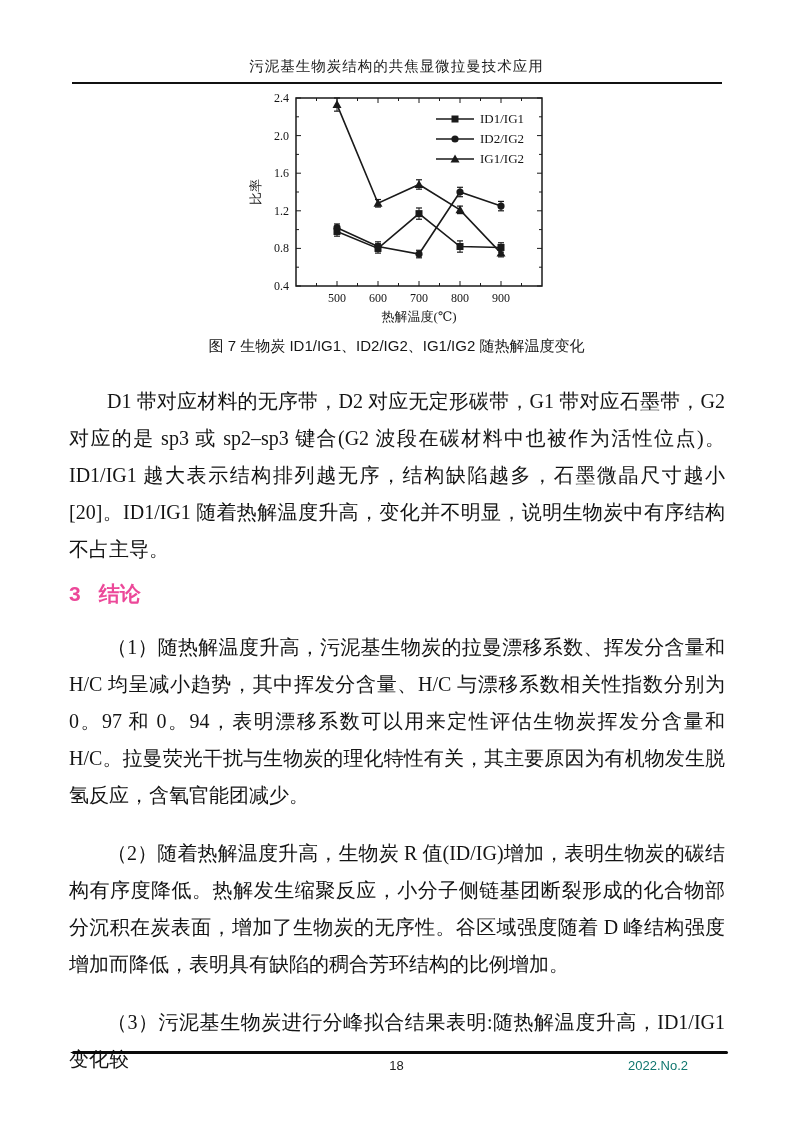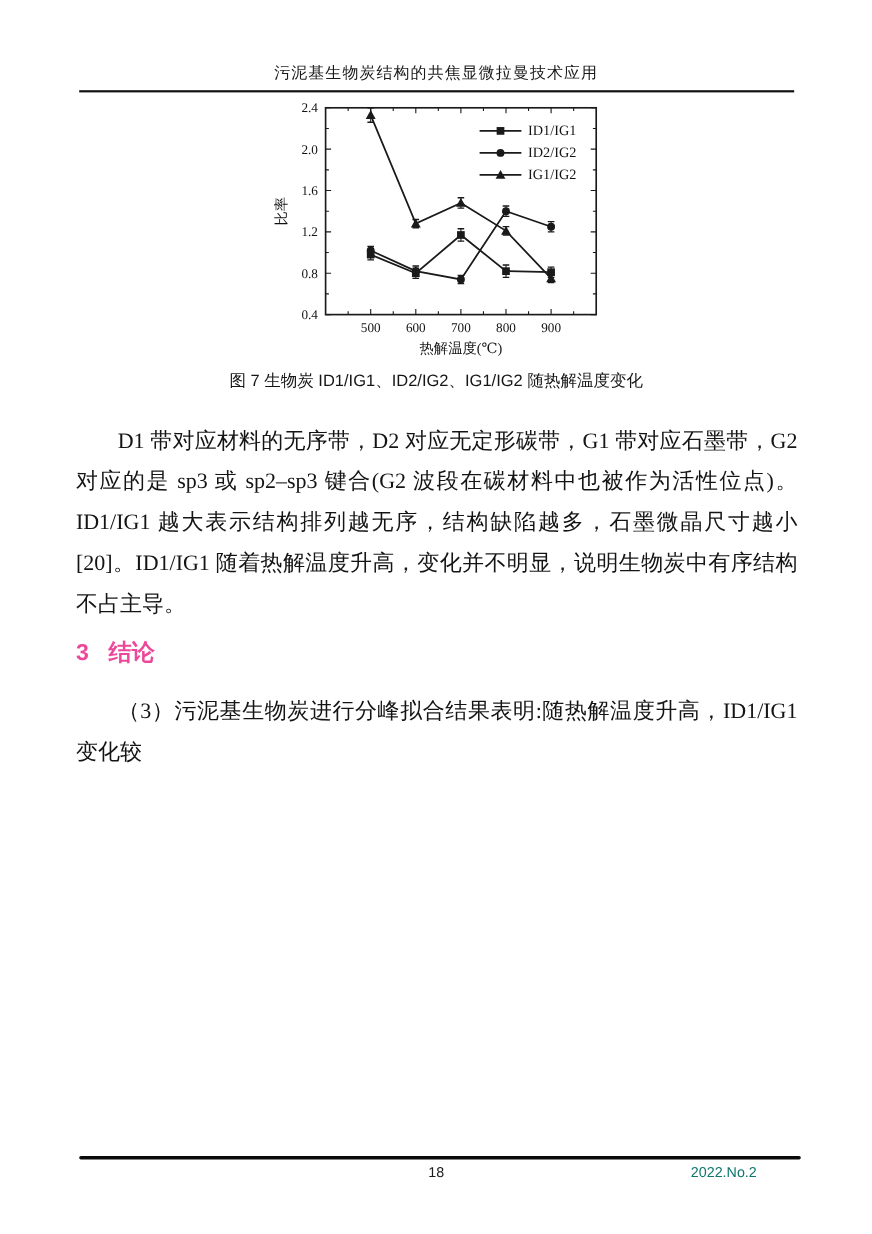--- a/index.html
+++ b/index.html
@@ -212,20 +212,22 @@
   <div class="fig-caption">图 7  生物炭 ID1/IG1、ID2/IG2、IG1/IG2 随热解温度变化</div>
 
   <div class="content">
     <div id="paras-before">
         <p class="para indent">D1 带对应材料的无序带，D2 对应无定形碳带，G1 带对应石墨带，G2 对应的是 sp3 或 sp2–sp3 键合(G2 波段在碳材料中也被作为活性位点)。ID1/IG1 越大表示结构排列越无序，结构缺陷越多，石墨微晶尺寸越小[20]。ID1/IG1 随着热解温度升高，变化并不明显，说明生物炭中有序结构不占主导。</p>
       </div>
     <h2 class="section-heading">
       <span class="num">3</span><span>结论</span>
     </h2>
     <div id="paras-after">
+        <p class="para indent">（1）随热解温度升高，污泥基生物炭的拉曼漂移系数、挥发分含量和 H/C 均呈减小趋势，其中挥发分含量、H/C 与漂移系数相关性指数分别为 0。97 和 0。94，表明漂移系数可以用来定性评估生物炭挥发分含量和 H/C。拉曼荧光干扰与生物炭的理化特性有关，其主要原因为有机物发生脱氢反应，含氧官能团减少。</p>
+        <p class="para indent">（2）随着热解温度升高，生物炭 R 值(ID/IG)增加，表明生物炭的碳结构有序度降低。热解发生缩聚反应，小分子侧链基团断裂形成的化合物部分沉积在炭表面，增加了生物炭的无序性。谷区域强度随着 D 峰结构强度增加而降低，表明具有缺陷的稠合芳环结构的比例增加。</p>
         <p class="para indent">（3）污泥基生物炭进行分峰拟合结果表明:随热解温度升高，ID1/IG1 变化较</p>
       </div>
   </div>
 
   <div class="footer-rule"></div>
   <div class="page-number">18</div>
   <div class="issue-label">2022.No.2</div>
 
 </div>
 

